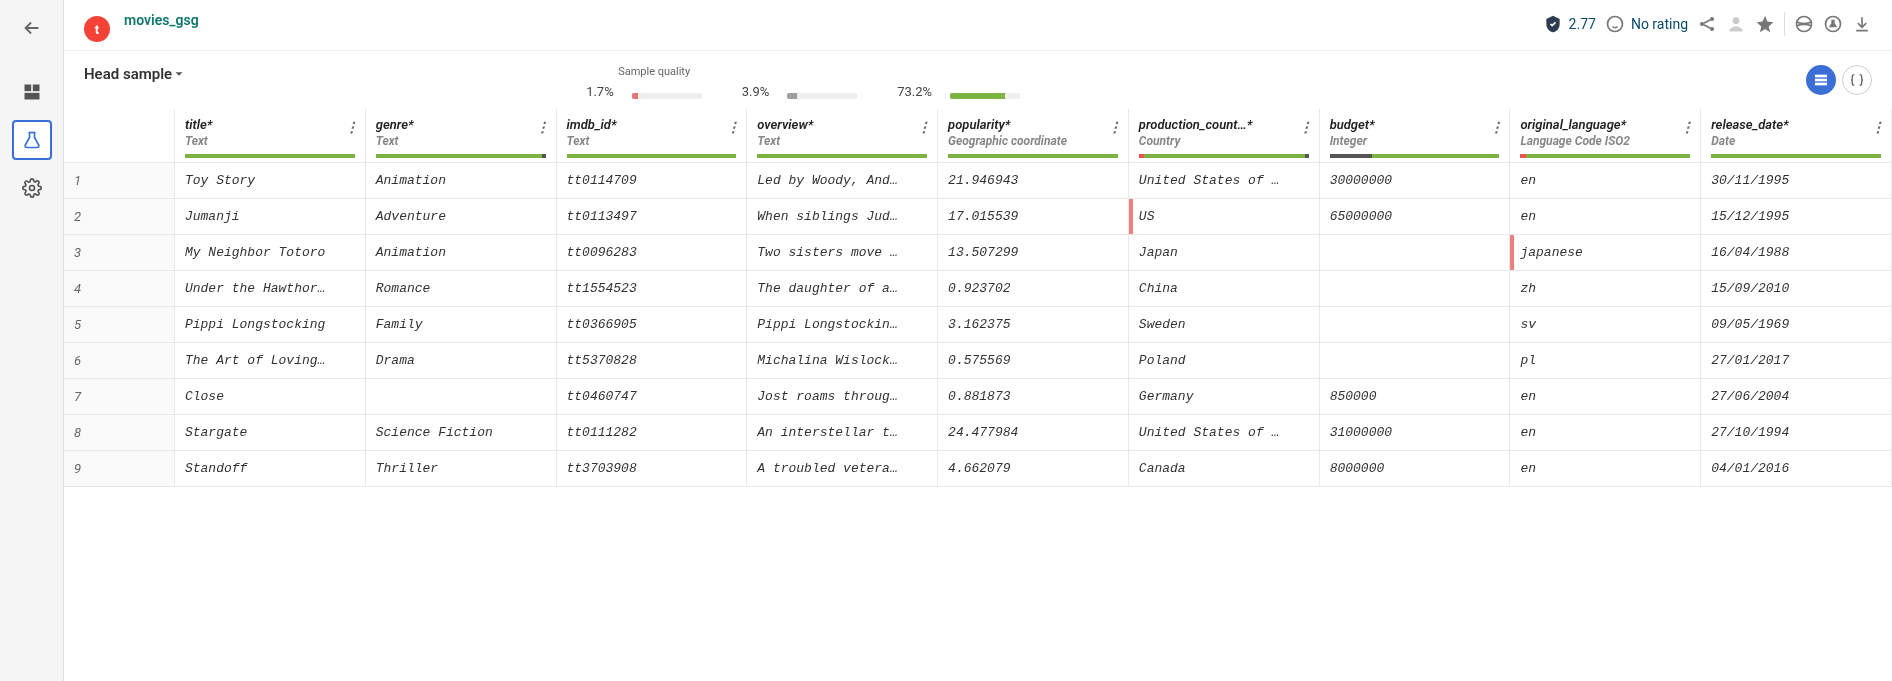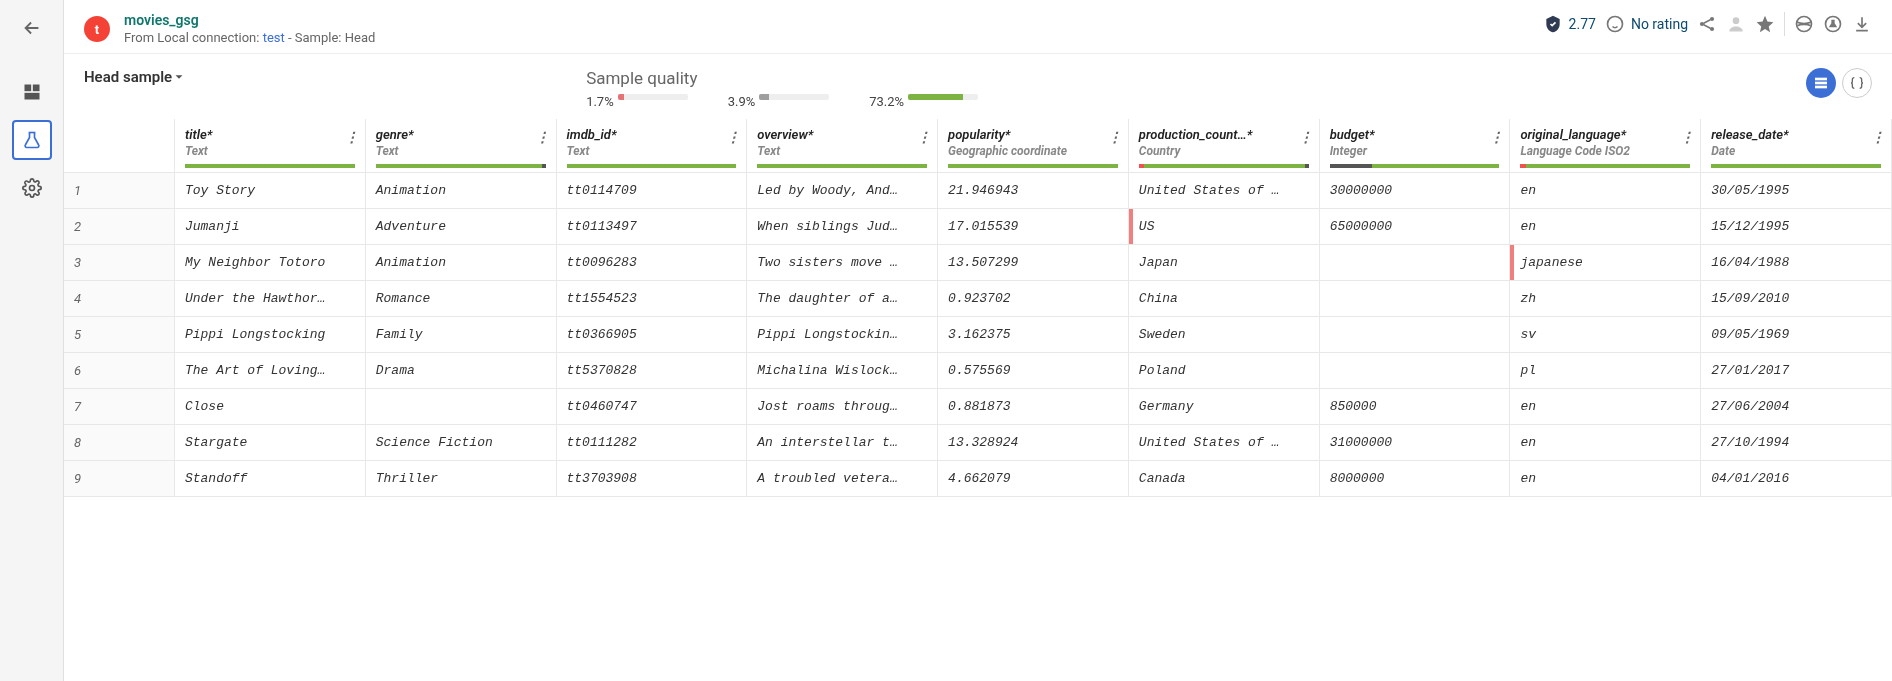--- a/index.html
+++ b/index.html
@@ -19,23 +19,23 @@
 .top-actions { display: flex; align-items: center; gap: 9px; color: #0c4a6e; }
 .top-actions .item { display: flex; align-items: center; gap: 6px; cursor: pointer; }
 .top-actions svg { width: 20px; height: 20px; }
 .subheader { display: flex; align-items: flex-start; padding: 14px 20px 10px 20px; }
 .sample-block { }
 .sample-row { display: flex; align-items: center; gap: 0; font-weight: 600; font-size: 15px; }
 .sample-meta { color: #444; font-size: 13px; margin-top: 4px; }
 .sample-meta b { font-weight: 600; }
 .smudge { display:inline-block; width: 240px; height: 12px; background: #e0e0e0; border-radius: 6px; filter: blur(2px); vertical-align: middle; }
 .quality-block { margin-left: 400px; }
-.quality-label { color: #666; font-size: 17px; margin-bottom: 6px; }
+.quality-label { color: #666; font-size: 11px; margin-bottom: 6px; margin-left: 32px; }
 .quality-bars { display: flex; gap: 40px; align-items: center; font-size: 13px; color: #444; }
-.bar-wrap { display: flex; align-items: flex-start; gap: 4px; }
+.bar-wrap { display: flex; align-items: flex-end; gap: 18px; }
 .bar { width: 70px; height: 6px; background: #eee; border-radius: 2px; position: relative; overflow: hidden; }
 .bar .fill { position: absolute; left: 0; top: 0; height: 100%; }
 .view-toggle { margin-left: auto; display: flex; gap: 6px; }
 .toggle-btn { width: 30px; height: 30px; border-radius: 50%; display: flex; align-items: center; justify-content: center; cursor: pointer; color: #666; }
 .toggle-btn.active { background: #3b6fd6; color: #fff; }
 .toggle-btn.inactive { border: 1px solid #ccc; }
 .grid-wrap { flex: 1; overflow: auto; }
 table { border-collapse: collapse; width: 100%; table-layout: fixed; font-style: italic; }
 th, td { text-align: left; border-right: 1px solid #e8e8e8; border-bottom: 1px solid #e8e8e8; }
 th { background: #fff; padding: 0; position: relative; vertical-align: top; }
@@ -80,23 +80,20 @@
           <path d="M19.4 15a1.7 1.7 0 0 0 .3 1.8l.1.1a2 2 0 1 1-2.8 2.8l-.1-.1a1.7 1.7 0 0 0-1.8-.3 1.7 1.7 0 0 0-1 1.5V21a2 2 0 1 1-4 0v-.1a1.7 1.7 0 0 0-1-1.5 1.7 1.7 0 0 0-1.8.3l-.1.1a2 2 0 1 1-2.8-2.8l.1-.1a1.7 1.7 0 0 0 .3-1.8 1.7 1.7 0 0 0-1.5-1H3a2 2 0 1 1 0-4h.1a1.7 1.7 0 0 0 1.5-1 1.7 1.7 0 0 0-.3-1.8l-.1-.1a2 2 0 1 1 2.8-2.8l.1.1a1.7 1.7 0 0 0 1.8.3H9a1.7 1.7 0 0 0 1-1.5V3a2 2 0 1 1 4 0v.1a1.7 1.7 0 0 0 1 1.5 1.7 1.7 0 0 0 1.8-.3l.1-.1a2 2 0 1 1 2.8 2.8l-.1.1a1.7 1.7 0 0 0-.3 1.8V9a1.7 1.7 0 0 0 1.5 1H21a2 2 0 1 1 0 4h-.1a1.7 1.7 0 0 0-1.5 1z"></path>
         </svg>
     </div>
   </div>
 
   <div class="main">
     <div class="topbar">
       <div class="logo-badge">t</div>
       <div class="title-block">
         <div class="page-title">movies_gsg</div>
-        <div class="subtitle">
-          <span>From Local connection: </span><a href="#">test</a><span>  -  Sample: Head</span>
-        </div>
       </div>
       <div class="top-actions">
         <div class="item">
           <svg viewBox="0 0 24 24" fill="#2f3b52">
               <path d="M12 2l8 4v6c0 5-3.4 9.3-8 10-4.6-.7-8-5-8-10V6l8-4z"></path>
               <path d="M9 12l2 2 4-4" stroke="#fff" stroke-width="2" fill="none"></path>
             </svg>
           <span>2.77</span>
         </div>
         <div class="item">
@@ -312,21 +309,21 @@
             <tr>
               <td class="rownum">1</td>
               <td><span>Toy Story</span></td>
               <td><span>Animation</span></td>
               <td><span>tt0114709</span></td>
               <td><span>Led by Woody, And…</span></td>
               <td><span>21.946943</span></td>
               <td><span>United States of …</span></td>
               <td><span>30000000</span></td>
               <td><span>en</span></td>
-              <td><span>30/05/1995</span></td>
+              <td><span>30/11/1995</span></td>
             </tr>
             <tr>
               <td class="rownum">2</td>
               <td><span>Jumanji</span></td>
               <td><span>Adventure</span></td>
               <td><span>tt0113497</span></td>
               <td><span>When siblings Jud…</span></td>
               <td><span>17.015539</span></td>
               <td><div class="cell-flag"></div><span>US</span></td>
               <td><span>65000000</span></td>
@@ -392,21 +389,21 @@
               <td><span>850000</span></td>
               <td><span>en</span></td>
               <td><span>27/06/2004</span></td>
             </tr>
             <tr>
               <td class="rownum">8</td>
               <td><span>Stargate</span></td>
               <td><span>Science Fiction</span></td>
               <td><span>tt0111282</span></td>
               <td><span>An interstellar t…</span></td>
-              <td><span>13.328924</span></td>
+              <td><span>24.477984</span></td>
               <td><span>United States of …</span></td>
               <td><span>31000000</span></td>
               <td><span>en</span></td>
               <td><span>27/10/1994</span></td>
             </tr>
             <tr>
               <td class="rownum">9</td>
               <td><span>Standoff</span></td>
               <td><span>Thriller</span></td>
               <td><span>tt3703908</span></td>

